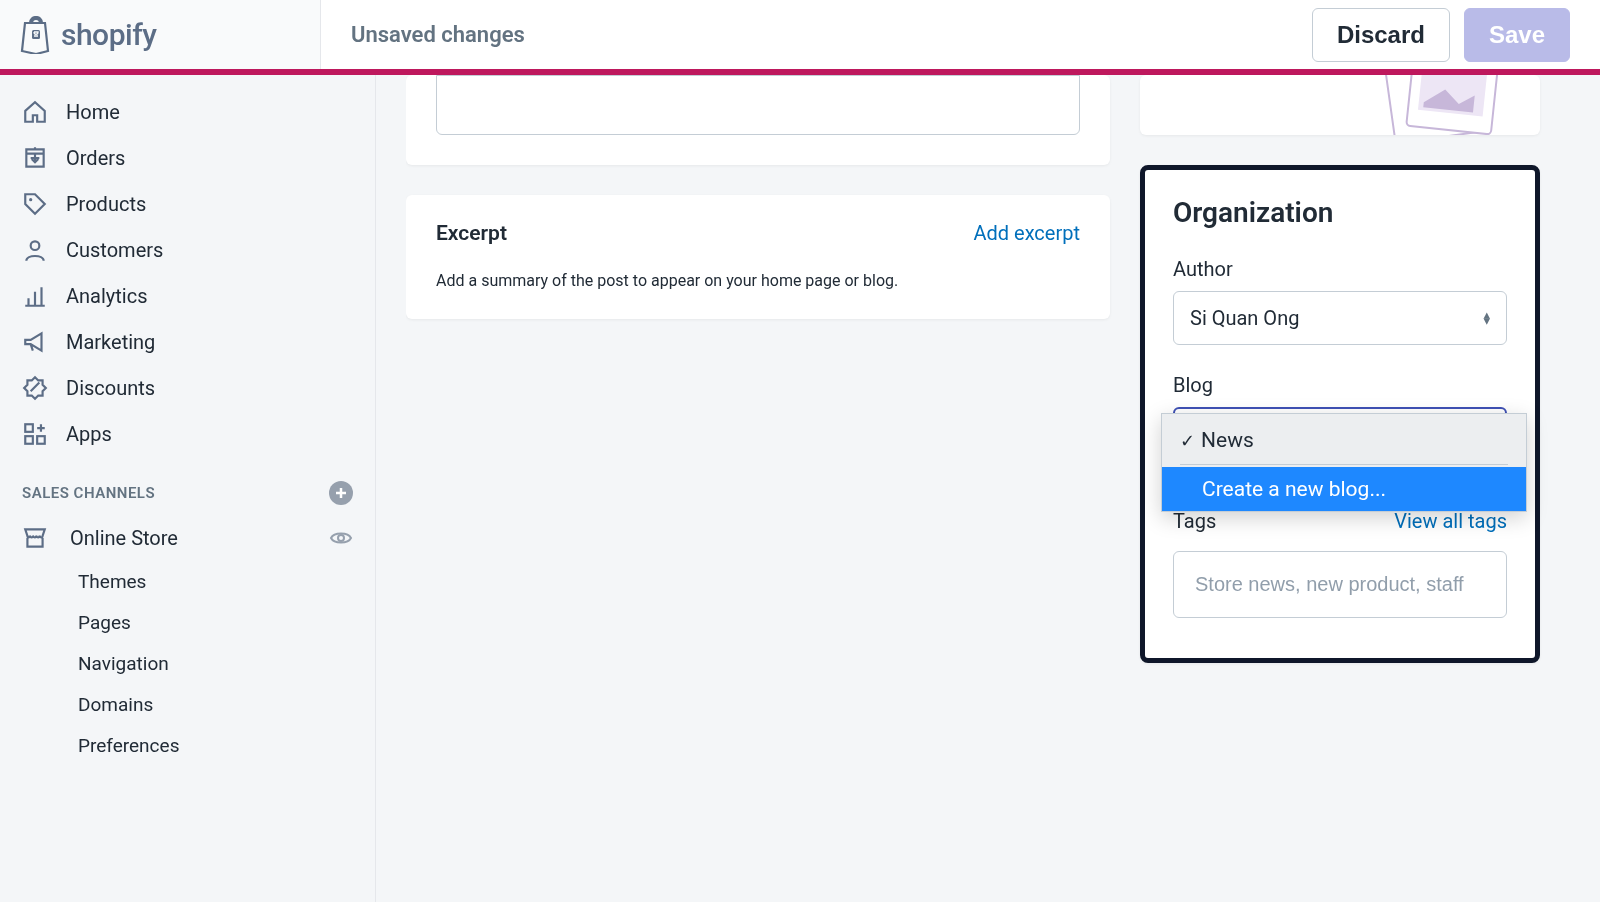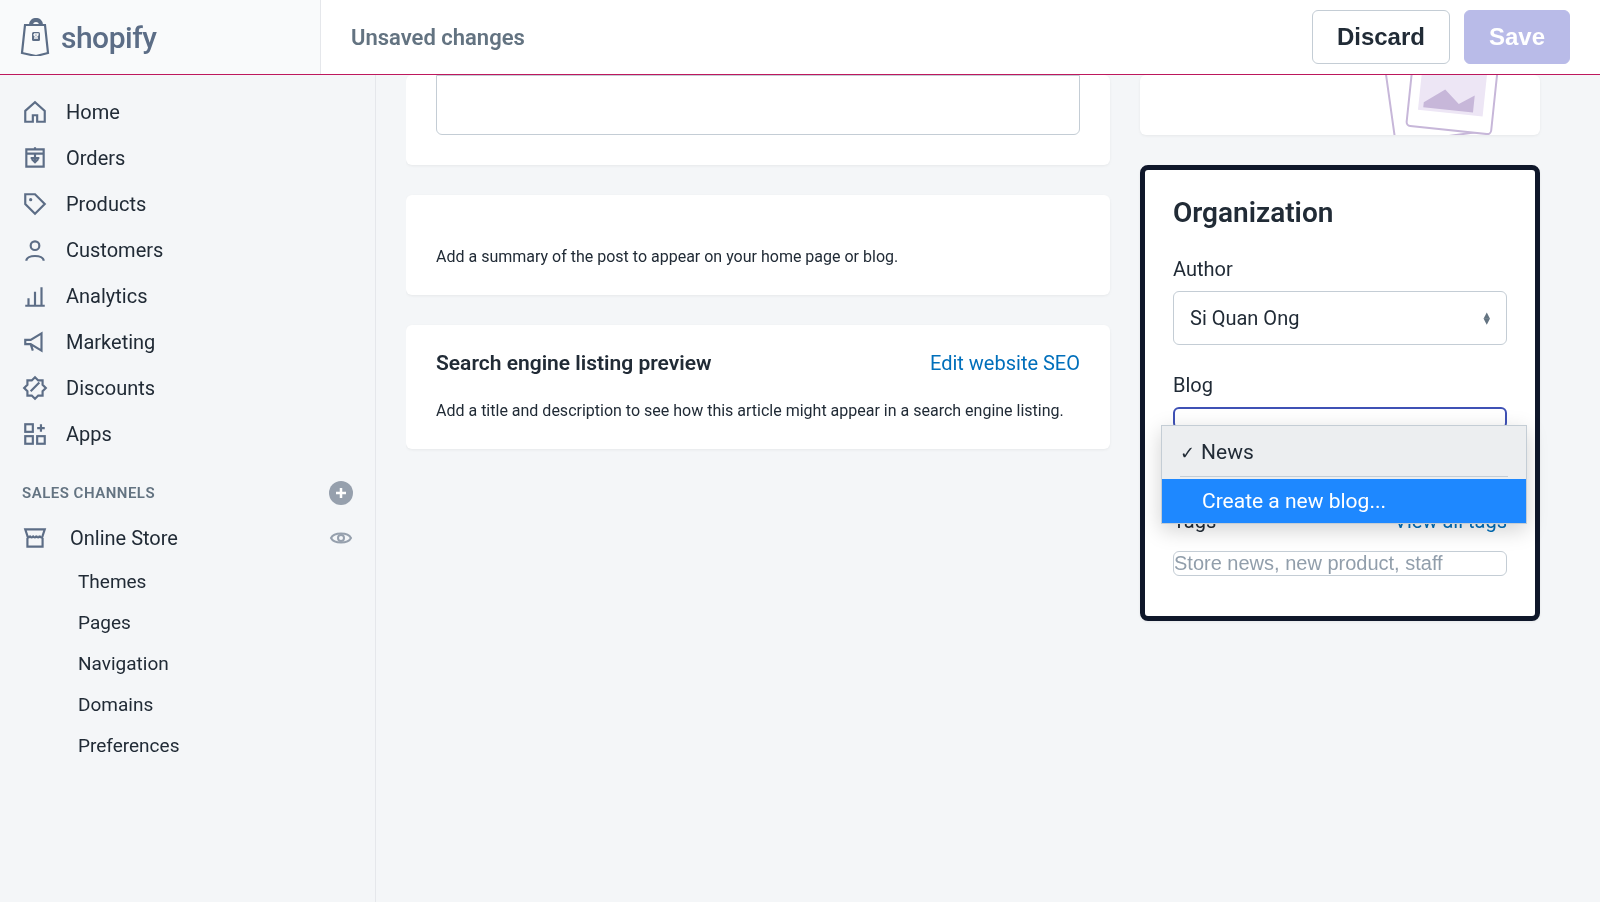--- a/index.html
+++ b/index.html
@@ -1,19 +1,19 @@
 <!DOCTYPE html>
 <html><head>
 <meta charset="utf-8">
 <style>
 * { box-sizing: border-box; margin: 0; padding: 0; }
 body { font-family: -apple-system, BlinkMacSystemFont, "Segoe UI", Roboto, sans-serif; background: #f4f6f8; color: #212b36; overflow: hidden; }
 
 
-.topbar { height: 75px; display: flex; align-items: center; background: #f9fafb; border-bottom: 1px solid #be185d; }
+.topbar { height: 75px; display: flex; align-items: center; background: #f9fafb; border-bottom: 6px solid #be185d; }
 .logo-wrap { width: 320px; display: flex; align-items: center; padding-left: 20px; gap: 8px; }
 .logo-text { font-size: 30px; font-weight: 500; color: #5c6d86; letter-spacing: -0.5px; }
 .topbar-main { flex: 1; display: flex; align-items: center; justify-content: space-between; padding: 0 30px; background: #fff; height: 100%; border-left: 1px solid #e5e7eb; }
 .unsaved { font-size: 22px; font-weight: 600; color: #637381; }
 .topbar-actions { display: flex; gap: 14px; }
 .btn { font-size: 24px; font-weight: 700; padding: 12px 24px; border-radius: 6px; cursor: pointer; border: 1px solid #c4cdd5; background: #fff; color: #212b36; }
 .btn.save { background: #b9bbe8; color: #fff; border: 1px solid #b9bbe8; }
 
 
 .layout { display: flex; height: calc(100vh - 75px); height: 827px; }
@@ -45,30 +45,30 @@
 .side-card.image-card svg { position: absolute; right: 10px; top: -30px; }
 
 .org-card { border: 5px solid #0f172a; border-radius: 8px; padding: 26px 28px 40px; position: relative; }
 .org-title { font-size: 28px; font-weight: 600; margin-bottom: 28px; }
 .field-label { font-size: 20px; color: #212b36; margin-bottom: 10px; }
 .select { border: 1px solid #c4cdd5; border-radius: 6px; padding: 14px 16px; font-size: 20px; display: flex; justify-content: space-between; align-items: center; cursor: pointer; background: #fff; }
 .select.focused { border: 2px solid #3f51b5; }
 .field-group { margin-bottom: 28px; position: relative; }
 .updown { display: flex; flex-direction: column; gap: 0; color: #637381; line-height: 0.5; font-size: 13px; }
 
-.dropdown-menu { position: absolute; left: -12px; right: -20px; top: 52px; background: #eceef0; border: 1px solid #c4cdd5; box-shadow: 0 6px 20px rgba(0,0,0,0.18); z-index: 100; padding-top: 4px; }
+.dropdown-menu { position: absolute; left: -12px; right: -20px; top: 40px; background: #eceef0; border: 1px solid #c4cdd5; box-shadow: 0 6px 20px rgba(0,0,0,0.18); z-index: 100; padding-top: 4px; }
 .dropdown-option { padding: 10px 18px; font-size: 21px; display: flex; align-items: center; gap: 6px; cursor: pointer; }
 .dropdown-option.selected::before { content: "✓"; font-size: 18px; }
 .dropdown-option:not(.selected) { padding-left: 40px; }
 .dropdown-option.highlighted { background: #1e88ff; color: #fff; }
 .dropdown-divider { height: 1px; background: #c4cdd5; margin: 2px 18px; }
 
 .tags-header { display: flex; justify-content: space-between; align-items: center; margin-bottom: 18px; margin-top: 80px; }
 .tags-link { color: #006fbb; font-size: 20px; cursor: pointer; }
-.tags-input { border: 1px solid #c4cdd5; border-radius: 6px; padding: 0; font-size: 20px; width: 100%; color: #212b36; }
+.tags-input { border: 1px solid #c4cdd5; border-radius: 6px; padding: 21px; font-size: 20px; width: 100%; color: #212b36; }
 .tags-input::placeholder { color: #919eab; }
 
 .content-row { display: flex; gap: 0; }
 .maincol { flex: 1; padding-right: 30px; min-width: 0; }
 
 
 .clip-main { overflow: hidden; }
 </style>
 </head>
 <body>
@@ -179,30 +179,27 @@
 </nav>
 
 <div class="main">
   <div class="content-row">
     <div class="maincol clip-main">
       <div class="card first">
         <div class="editor-box"></div>
       </div>
 
       <div class="card">
+        <div class="card-header">
+          <div class="card-title">Excerpt</div>
+          <div class="card-link">Add excerpt</div>
+        </div>
         <div class="card-desc">Add a summary of the post to appear on your home page or blog.</div>
       </div>
 
-      <div class="card">
-        <div class="card-header">
-          <div class="card-title">Search engine listing preview</div>
-          <div class="card-link">Edit website SEO</div>
-        </div>
-        <div class="card-desc">Add a title and description to see how this article might appear in a search engine listing.</div>
-      </div>
     </div>
 
     <div class="rightcol">
       <div class="side-card image-card">
         <svg width="180" height="110" viewBox="0 0 180 110">
           <rect x="40" y="18" width="85" height="75" rx="4" fill="#fff" stroke="#c7b7d9" stroke-width="2" transform="rotate(-8 82 55)"></rect>
           <rect x="60" y="10" width="85" height="75" rx="4" fill="#fff" stroke="#c7b7d9" stroke-width="2" transform="rotate(6 100 47)"></rect>
           <rect x="70" y="20" width="65" height="48" fill="#ede6f5" transform="rotate(6 100 47)"></rect>
           <path d="M75 60 L95 45 L110 58 L125 48 L125 65 L75 65 Z" fill="#c7b7d9" transform="rotate(6 100 47)"></path>
         </svg>

